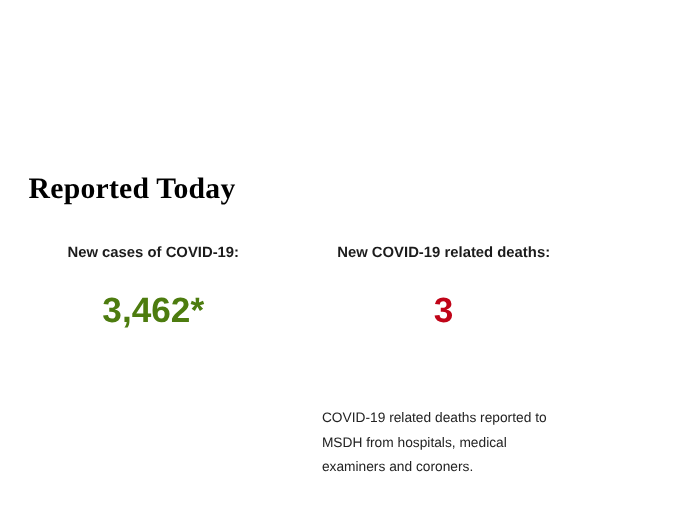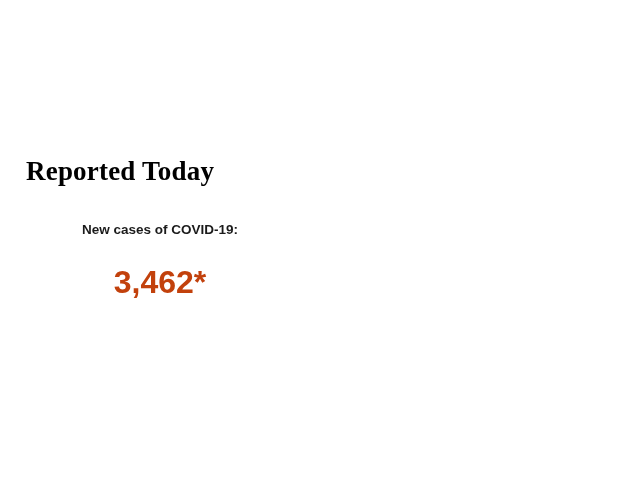--- a/index.html
+++ b/index.html
@@ -92,21 +92,21 @@
     line-height: 18px;
   }
   .stat-value {
     text-align: center;
     font-weight: bold;
     font-size: 32px;
     line-height: 36px;
     margin-top: 25px;
   }
   .stat-value.cases {
-    color: #c2410c;
+    color: #4d7c0f;
     text-align: center;
   }
   .stat-value.deaths {
     color: #c00418;
   }
   .stat-note {
     margin-top: 69px;
     font-size: 12.5px;
     line-height: 22px;
     color: #232323;
@@ -124,16 +124,21 @@
 
   <div class="section-heading">Reported Today</div>
 
   <div class="stats">
 
     <div class="stat-col cases">
       <div class="stat-label">New cases of COVID-19:</div>
       <div class="stat-value cases">3,462*</div>
     </div>
 
+    <div class="stat-col deaths">
+      <div class="stat-label">New COVID-19 related deaths:</div>
+      <div class="stat-value deaths">3</div>
+      <div class="stat-note">COVID-19 related deaths reported to MSDH from hospitals, medical examiners and coroners.</div>
+    </div>
 
   </div>
 
 </div>
 
 </body></html>

